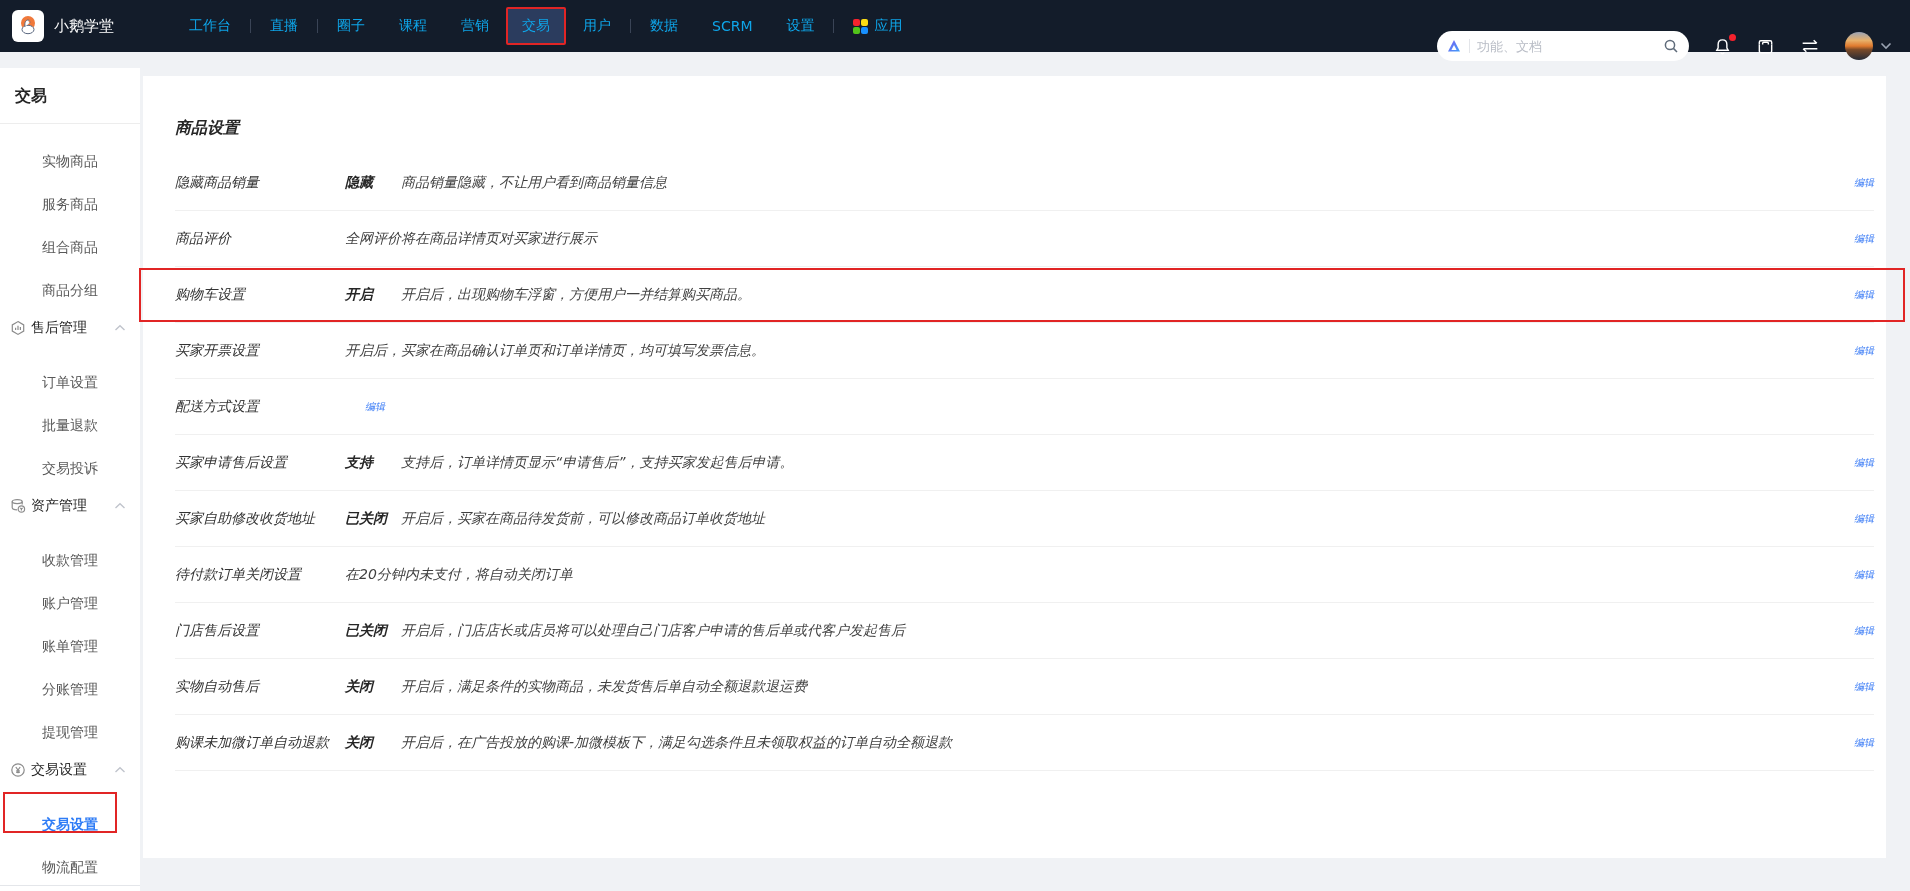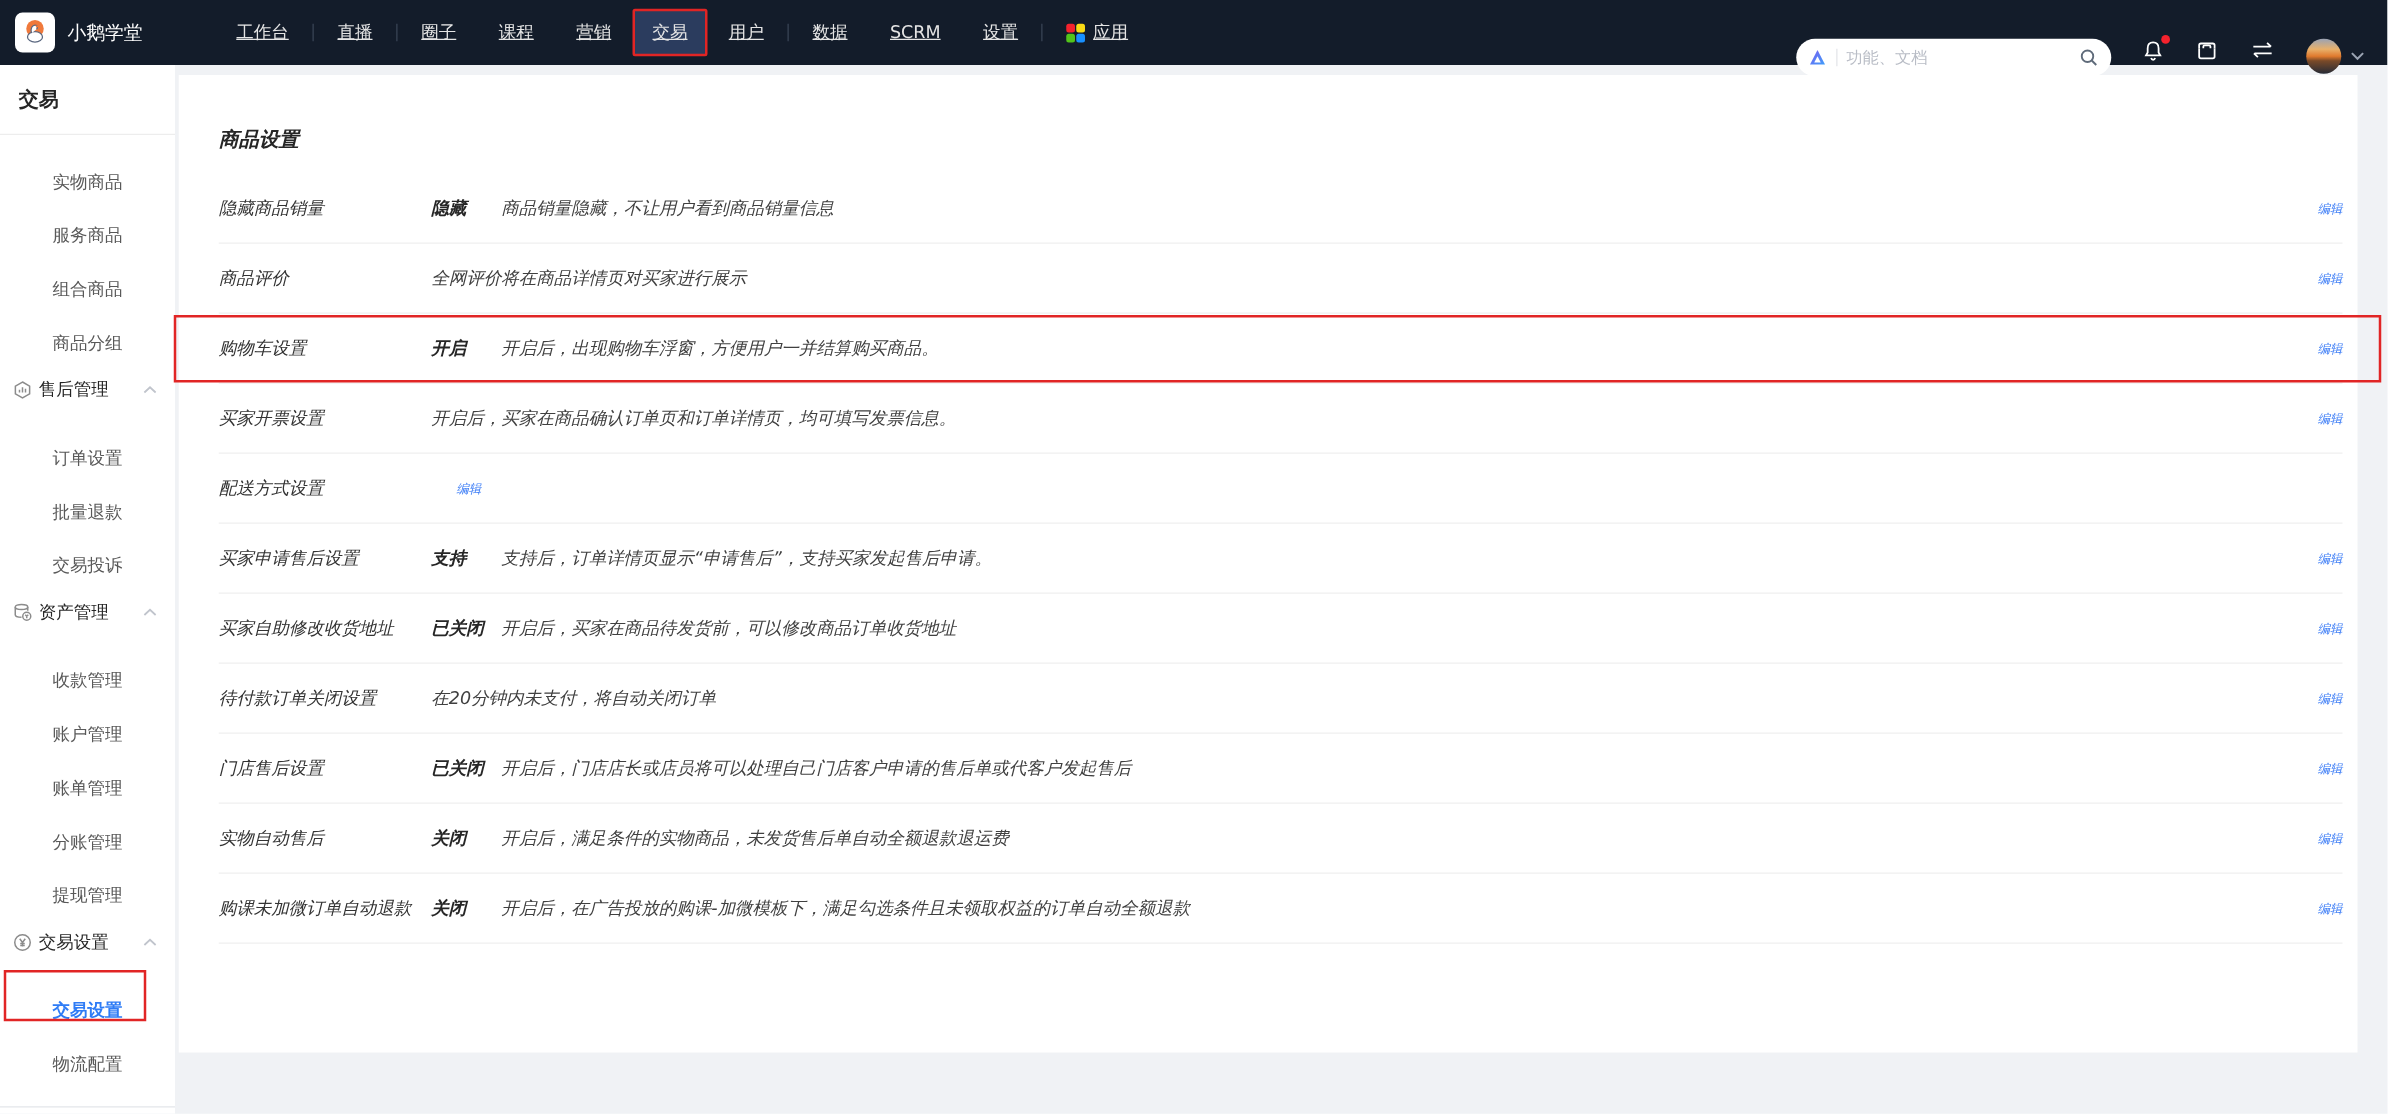--- a/index.html
+++ b/index.html
@@ -4,33 +4,33 @@
 <style>
   :root{
     --red:#e12525;
     --blue:#3b7cf6;
     --topbar-bg:#131c2a;
     --active-tab-bg:#2b3c5e;
   }
   *{box-sizing:border-box;margin:0;padding:0;}
   html,body{width:1910px;height:891px;overflow:hidden;}
   body{font-family:"DejaVu Sans","Liberation Sans",sans-serif;background:#f0f2f5;}
-  .page{width:1910px;height:891px;display:flex;flex-direction:column;}
+  .page{width:1910px;height:891px;display:flex;flex-direction:column;gap:16px;}
 
   
   .topbar{height:52px;flex:none;background:var(--topbar-bg);display:flex;align-items:center;padding:0 18px 0 12px;color:#fff;}
   .logo{width:32px;height:32px;background:#fff;border-radius:6px;display:flex;align-items:center;justify-content:center;margin-right:10px;cursor:pointer;}
   .brand{font-size:15px;color:#ffffff;margin-right:58px;white-space:nowrap;}
   .nav{display:flex;align-items:center;height:52px;}
-  .nav-item{padding:0 17px;height:52px;display:flex;align-items:center;font-size:14px;color:#e5e5e5;cursor:pointer;white-space:nowrap;gap:6px;text-decoration:underline;}
+  .nav-item{padding:0 17px;height:52px;display:flex;align-items:center;font-size:14px;color:#0ea5e9;cursor:pointer;white-space:nowrap;gap:6px;}
   .nav-item.active{height:38px;background:var(--active-tab-bg);border:2px solid var(--red);border-radius:2px;padding:0 14px;}
   .nav-sep{width:1px;height:14px;background:#3a4456;margin:0 2px;}
   .apps-dots{display:grid;grid-template-columns:7px 7px;grid-template-rows:7px 7px;gap:1px;}
   .apps-dots i{border-radius:2px;display:block;}
-  .top-right{margin-left:auto;display:flex;align-items:flex-start;gap:24px;margin-top:40px;}
+  .top-right{margin-left:auto;display:flex;align-items:center;gap:24px;margin-top:40px;}
   .search{width:252px;height:30px;background:#fff;border-radius:15px;display:flex;align-items:center;padding:0 10px 0 9px;gap:7px;}
   .search input{border:0;outline:0;flex:1;min-width:0;font-size:13px;color:#333;background:transparent;font-family:inherit;}
   .search input::placeholder{color:#b9bdc6;}
   .search-div{width:1px;height:14px;background:#e3e5e9;}
   .icon-btn{position:relative;display:flex;align-items:center;justify-content:center;cursor:pointer;}
   .bell-dot{position:absolute;top:-3px;right:-4px;width:7px;height:7px;border-radius:50%;background:#f5222d;}
   .avatar-wrap{display:flex;align-items:center;gap:7px;cursor:pointer;}
   .avatar{width:28px;height:28px;border-radius:50%;background:linear-gradient(180deg,#9aa3b5 0%,#e8b06a 30%,#e07a2e 50%,#7a4a28 63%,#262b36 100%);}
 
   

